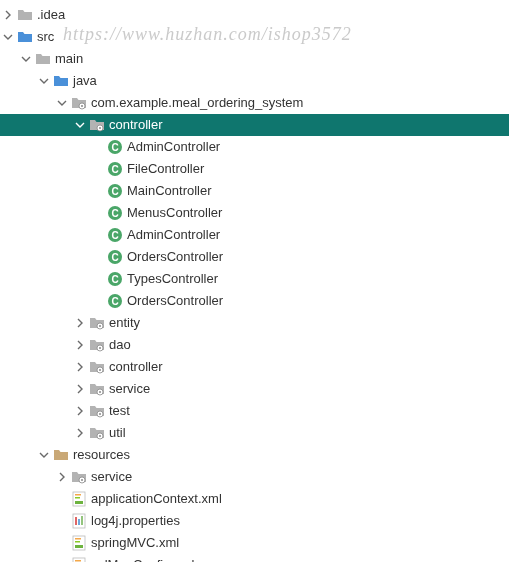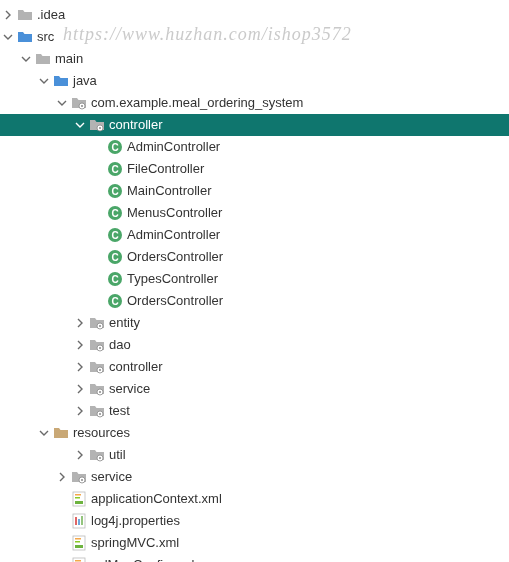--- a/index.html
+++ b/index.html
@@ -272,48 +272,48 @@
       <span class="ico">
         <svg width="16" height="16" viewBox="0 0 16 16">
           <path d="M1 3h5l1.5 2H15v8H1z" fill="#b3b3b3"></path>
           <circle cx="11" cy="11" r="3" fill="#fff" stroke="#888" stroke-width="0.8"></circle>
           <circle cx="11" cy="11" r="1" fill="#888"></circle>
         </svg>
       </span>
       <span class="lbl">test</span>
     </div>
     <div class="row">
+      <span class="indent" style="width: 72px;"></span>
+      <span class="chev ">
+        <svg width="10" height="10" viewBox="0 0 10 10">
+          <path d="M3 1 L7 5 L3 9" fill="none" stroke="currentColor" stroke-width="1.4"></path>
+        </svg>
+      </span>
+      <span class="ico">
+        <svg width="16" height="16" viewBox="0 0 16 16">
+          <path d="M1 3h5l1.5 2H15v8H1z" fill="#b3b3b3"></path>
+          <circle cx="11" cy="11" r="3" fill="#fff" stroke="#888" stroke-width="0.8"></circle>
+          <circle cx="11" cy="11" r="1" fill="#888"></circle>
+        </svg>
+      </span>
+      <span class="lbl">util</span>
+    </div>
+    <div class="row">
       <span class="indent" style="width: 36px;"></span>
       <span class="chev ">
         <svg width="10" height="10" viewBox="0 0 10 10">
           <path d="M1 3 L5 7 L9 3" fill="none" stroke="currentColor" stroke-width="1.4"></path>
         </svg>
       </span>
       <span class="ico">
         <svg width="16" height="16" viewBox="0 0 16 16">
           <path d="M1 3h5l1.5 2H15v8H1z" fill="#c9a876"></path>
         </svg>
       </span>
       <span class="lbl">resources</span>
-    </div>
-    <div class="row">
-      <span class="indent" style="width: 72px;"></span>
-      <span class="chev ">
-        <svg width="10" height="10" viewBox="0 0 10 10">
-          <path d="M3 1 L7 5 L3 9" fill="none" stroke="currentColor" stroke-width="1.4"></path>
-        </svg>
-      </span>
-      <span class="ico">
-        <svg width="16" height="16" viewBox="0 0 16 16">
-          <path d="M1 3h5l1.5 2H15v8H1z" fill="#b3b3b3"></path>
-          <circle cx="11" cy="11" r="3" fill="#fff" stroke="#888" stroke-width="0.8"></circle>
-          <circle cx="11" cy="11" r="1" fill="#888"></circle>
-        </svg>
-      </span>
-      <span class="lbl">util</span>
     </div>
     <div class="row">
       <span class="indent" style="width: 54px;"></span>
       <span class="chev ">
         <svg width="10" height="10" viewBox="0 0 10 10">
           <path d="M3 1 L7 5 L3 9" fill="none" stroke="currentColor" stroke-width="1.4"></path>
         </svg>
       </span>
       <span class="ico">
         <svg width="16" height="16" viewBox="0 0 16 16">

